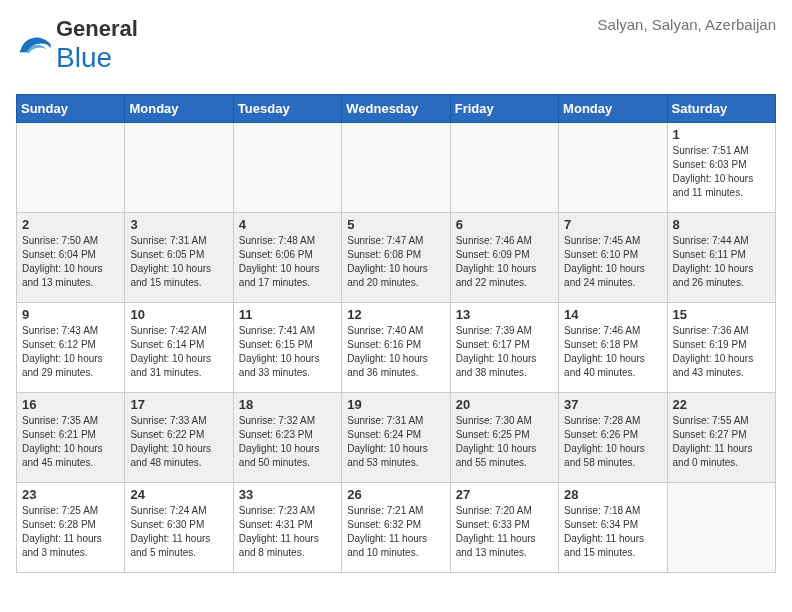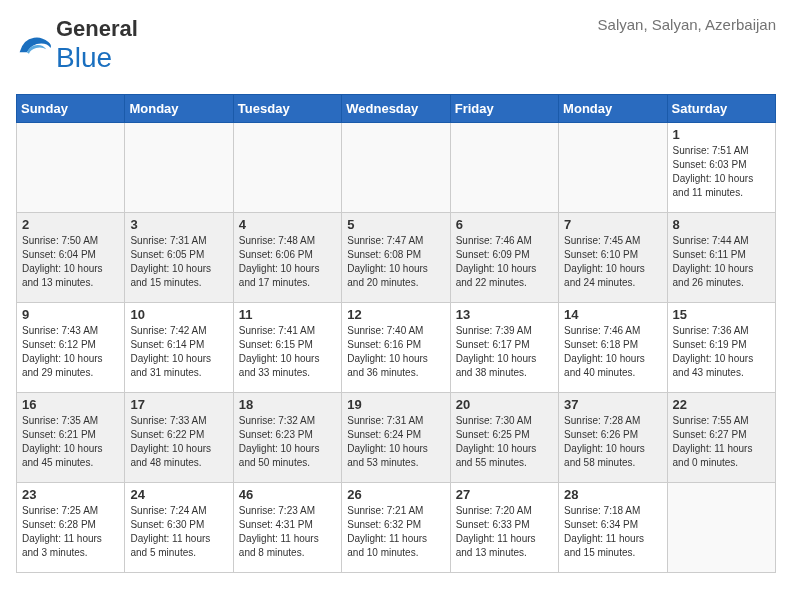--- a/index.html
+++ b/index.html
@@ -291,21 +291,21 @@
 and 3 minutes.</div>
         </td>
         <td>
           <span class="day-num">24</span>
           <div class="day-info">Sunrise: 7:24 AM
 Sunset: 6:30 PM
 Daylight: 11 hours
 and 5 minutes.</div>
         </td>
         <td>
-          <span class="day-num">46</span>
+          <span class="day-num">33</span>
           <div class="day-info">Sunrise: 7:23 AM
 Sunset: 4:31 PM
 Daylight: 11 hours
 and 8 minutes.</div>
         </td>
         <td>
           <span class="day-num">26</span>
           <div class="day-info">Sunrise: 7:21 AM
 Sunset: 6:32 PM
 Daylight: 11 hours

